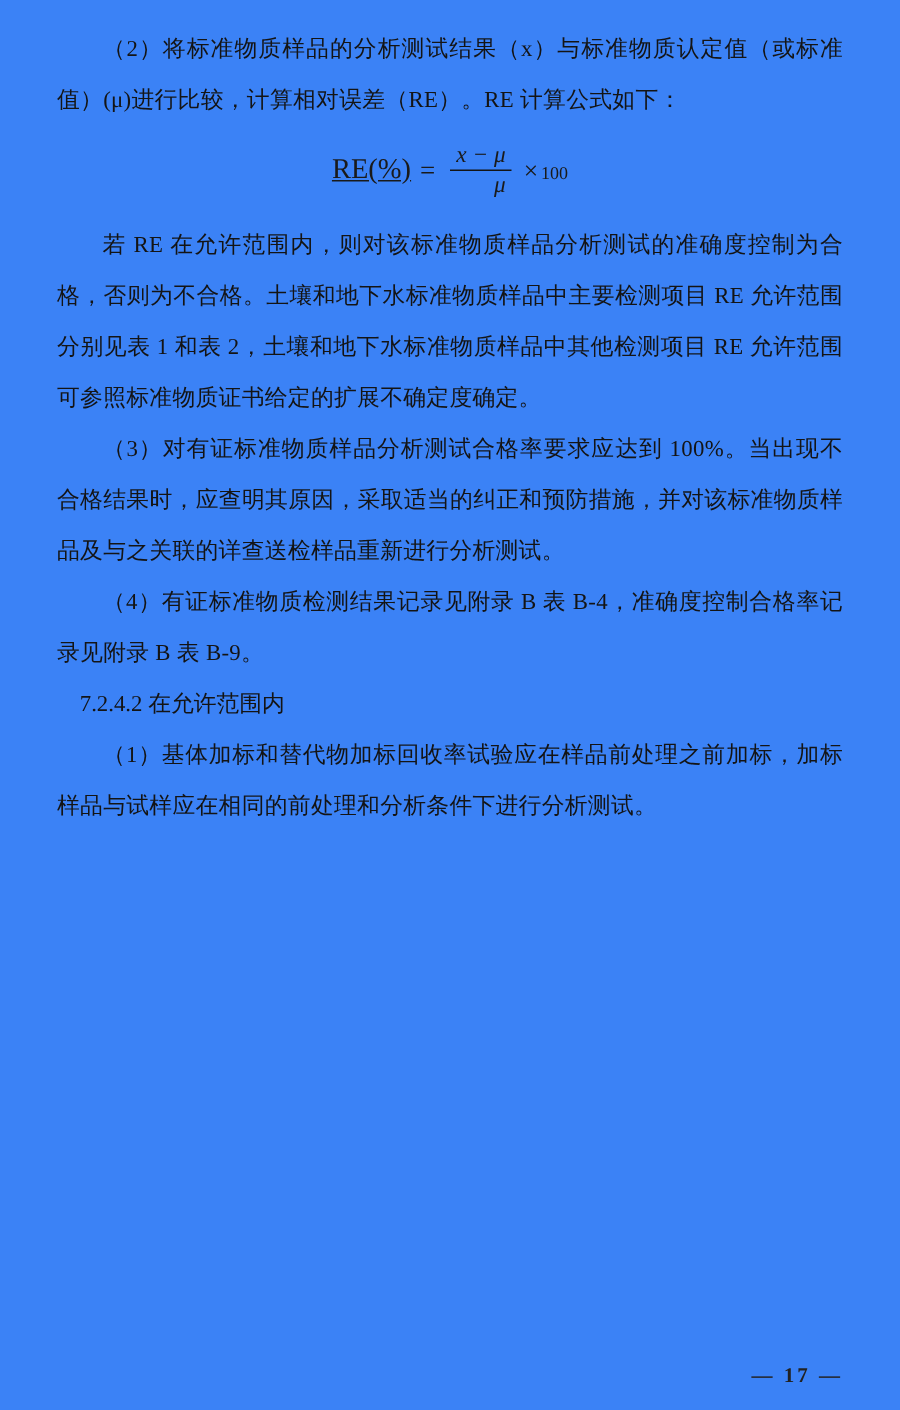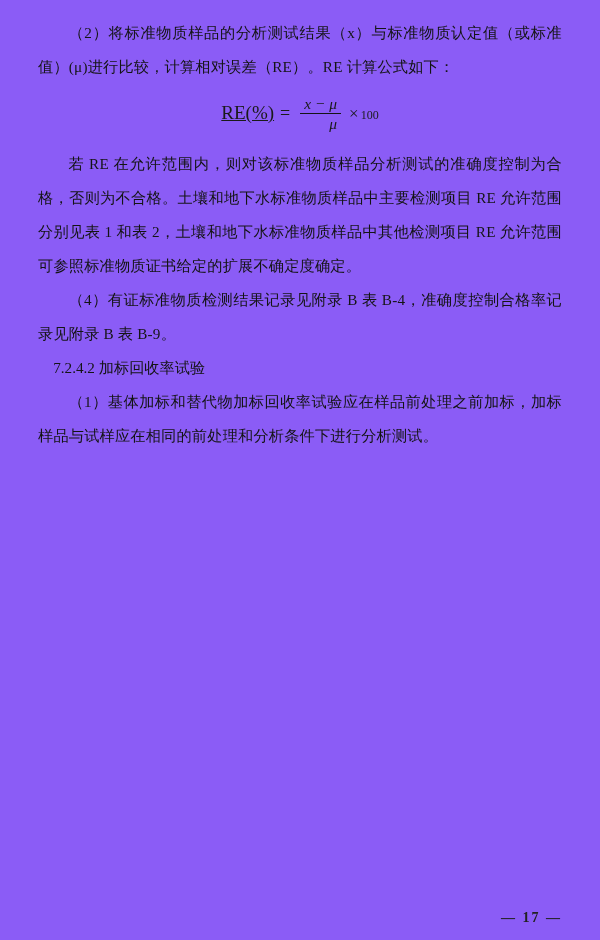--- a/index.html
+++ b/index.html
@@ -13,21 +13,21 @@
     font-family: "Liberation Serif", "DejaVu Serif", serif;
     color: #1a1a1a;
     overflow: hidden;
   }
   .page {
     position: relative;
     width: 600px;
     height: 940px;
     box-sizing: border-box;
     padding: 16px 38px 0 38px;
-    background: #8b5cf6;
+    background: #3b82f6;
   }
   .para {
     font-size: 15.2px;
     line-height: 34px;
     text-align: justify;
     text-justify: inter-ideograph;
     margin: 0 0 0 0;
     letter-spacing: 0.2px;
     color: #141414;
   }
@@ -110,22 +110,23 @@
   <p class="para indent">（2）将标准物质样品的分析测试结果（x）与标准物质认定值（或标准值）(μ)进行比较，计算相对误差（RE）。RE 计算公式如下：</p>
 
   <div class="formula-block">
     <span class="formula-inner">
       <span class="lhs">RE(%)</span><span class="eq">=</span><span class="frac"><span class="num">x − μ</span><span class="den">μ</span></span><span class="mult">×</span><span class="hundred">100</span>
     </span>
   </div>
 
   <p class="para indent">若 RE 在允许范围内，则对该标准物质样品分析测试的准确度控制为合格，否则为不合格。土壤和地下水标准物质样品中主要检测项目 RE 允许范围分别见表 1 和表 2，土壤和地下水标准物质样品中其他检测项目 RE 允许范围可参照标准物质证书给定的扩展不确定度确定。</p>
 
+  <p class="para indent">（3）对有证标准物质样品分析测试合格率要求应达到 100%。当出现不合格结果时，应查明其原因，采取适当的纠正和预防措施，并对该标准物质样品及与之关联的详查送检样品重新进行分析测试。</p>
 
   <p class="para indent">（4）有证标准物质检测结果记录见附录 B 表 B-4，准确度控制合格率记录见附录 B 表 B-9。</p>
 
-  <p class="heading">7.2.4.2  加标回收率试验</p>
+  <p class="heading">7.2.4.2  在允许范围内</p>
 
 
   <p class="para indent">（1）基体加标和替代物加标回收率试验应在样品前处理之前加标，加标样品与试样应在相同的前处理和分析条件下进行分析测试。</p>
 
   <div class="footer">— 17 —</div>
 </div>
 
 </body></html>

